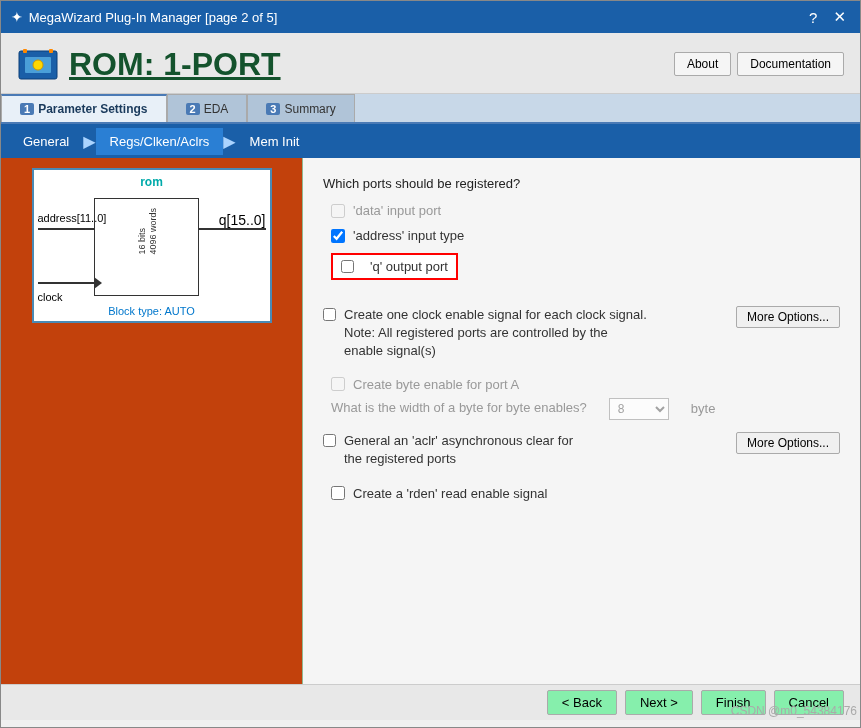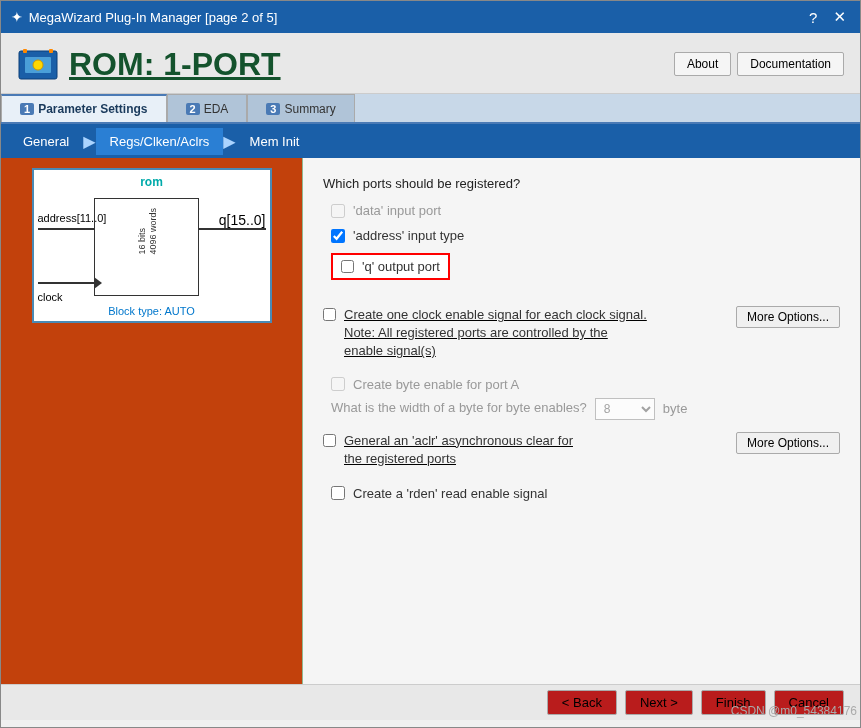--- a/index.html
+++ b/index.html
@@ -181,30 +181,29 @@
       color: #333;
     }
     .checkbox-label.disabled {
       color: #999;
     }
     .highlighted-row {
       border: 2px solid red;
       padding: 4px 8px;
       display: inline-flex;
       align-items: center;
-      gap: 8px;
+      gap: 16px;
       margin-bottom: 12px;
       background: white;
     }
     .option-group-inline {
       display: flex;
       align-items: flex-start;
       gap: 8px;
       margin-bottom: 8px;
-      text-decoration: underline;
     }
     .option-text {
       font-size: 13px;
       color: #333;
       line-height: 1.4;
     }
     .option-text.disabled {
       color: #999;
     }
     .more-btn {
@@ -212,21 +211,21 @@
       border: 1px solid #aaa;
       background: #f0f0f0;
       cursor: pointer;
       font-size: 12px;
       border-radius: 2px;
       white-space: nowrap;
     }
     .byte-enable-row {
       display: flex;
       align-items: center;
-      gap: 8px;
+      gap: 22px;
       padding-left: 8px;
       margin-bottom: 12px;
     }
     .bits-label {
       font-size: 13px;
       color: #999;
     }
     .flex-row-between {
       display: flex;
       align-items: flex-start;
@@ -239,21 +238,21 @@
       display: flex;
       align-items: center;
       justify-content: flex-end;
       padding: 6px 16px;
       gap: 8px;
       height: 36px;
     }
     .bottom-btn {
       padding: 4px 14px;
       border: 1px solid #aaa;
-      background: #b91c1c;
+      background: #86efac;
       cursor: pointer;
       font-size: 13px;
       border-radius: 2px;
     }
     .watermark {
       position: fixed;
       bottom: 10px;
       right: 4px;
       font-size: 12px;
       color: #aaa;

